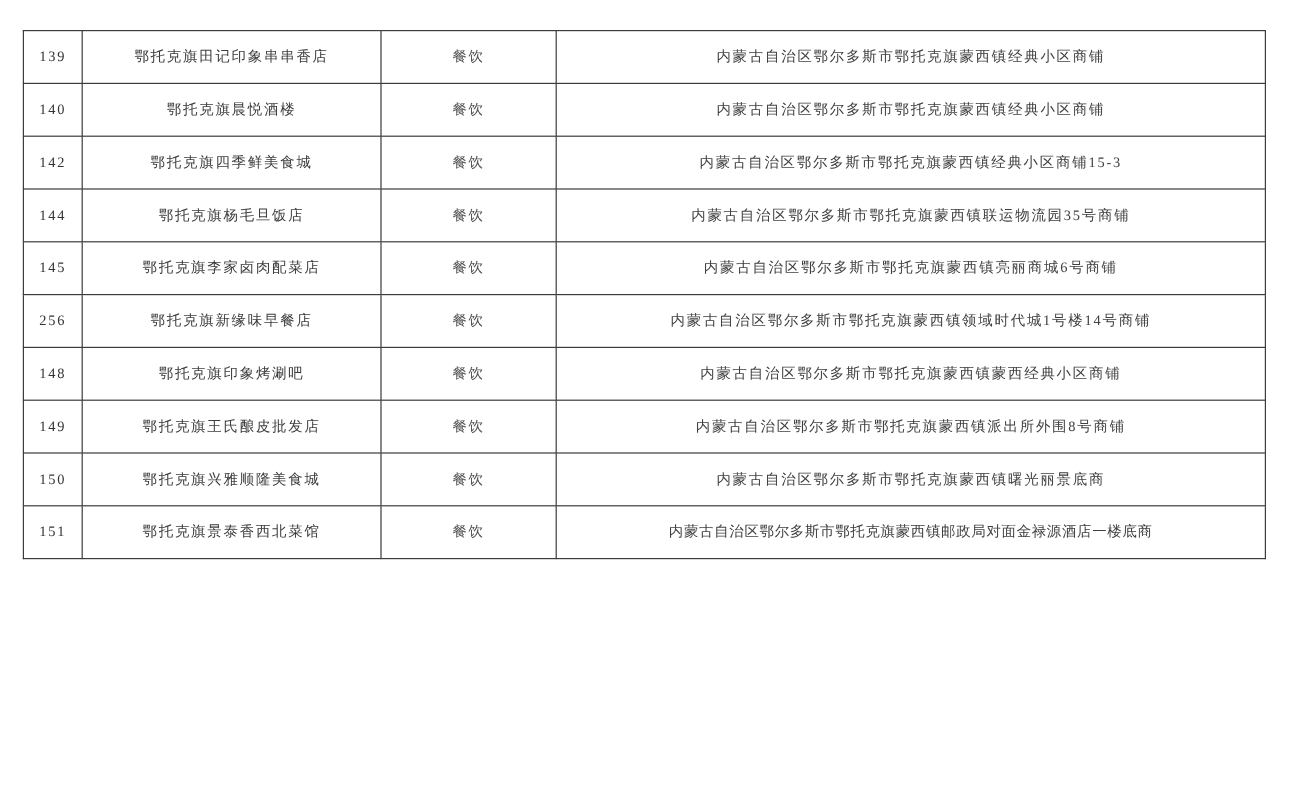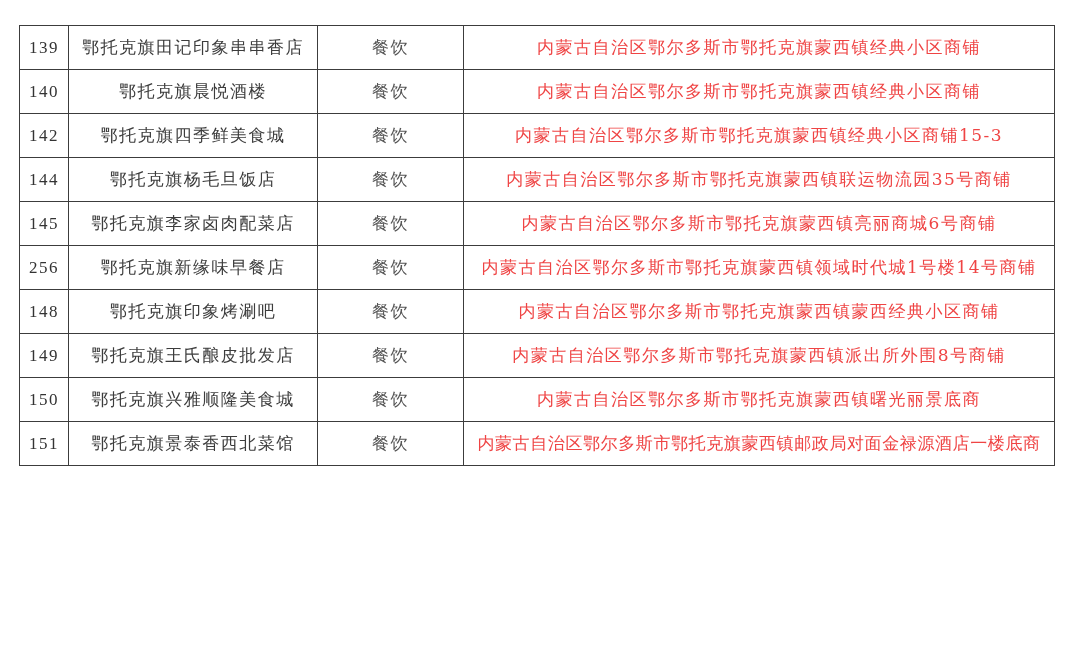--- a/index.html
+++ b/index.html
@@ -6,27 +6,27 @@
   body { width: 1080px; height: 665px; position: relative; overflow: hidden;
          font-family: "DejaVu Serif", "Liberation Serif", serif; color: #3a3a3a; }
   table.list {
     position: absolute; left: 19px; top: 25px;
     width: 1035px; border-collapse: collapse; table-layout: fixed;
   }
   table.list td {
     border: 1.3px solid #3c3c3c;
     height: 43px; padding: 0;
     text-align: center; vertical-align: middle;
-    font-size: 17px; letter-spacing: 1.5px;
+    font-size: 12px; letter-spacing: 1.5px;
     white-space: nowrap; overflow: hidden;
   }
   td.c-no { font-family: "Liberation Serif", serif; font-size: 17px; letter-spacing: 0.5px; color: #333; }
   td.c-name { color: #3c3c3c; }
   td.c-type { color: #555; }
-  td.c-addr { color: #ef4444; letter-spacing: 1.2px; }
+  td.c-addr { color: #404040; letter-spacing: 1.2px; font-family: Liberation Serif, serif; }
   td.c-addr.long { letter-spacing: 0.6px; }
 </style>
 </head>
 <body>
 
 <table class="list">
   <colgroup>
     <col style="width:49px">
     <col style="width:249px">
     <col style="width:146px">

